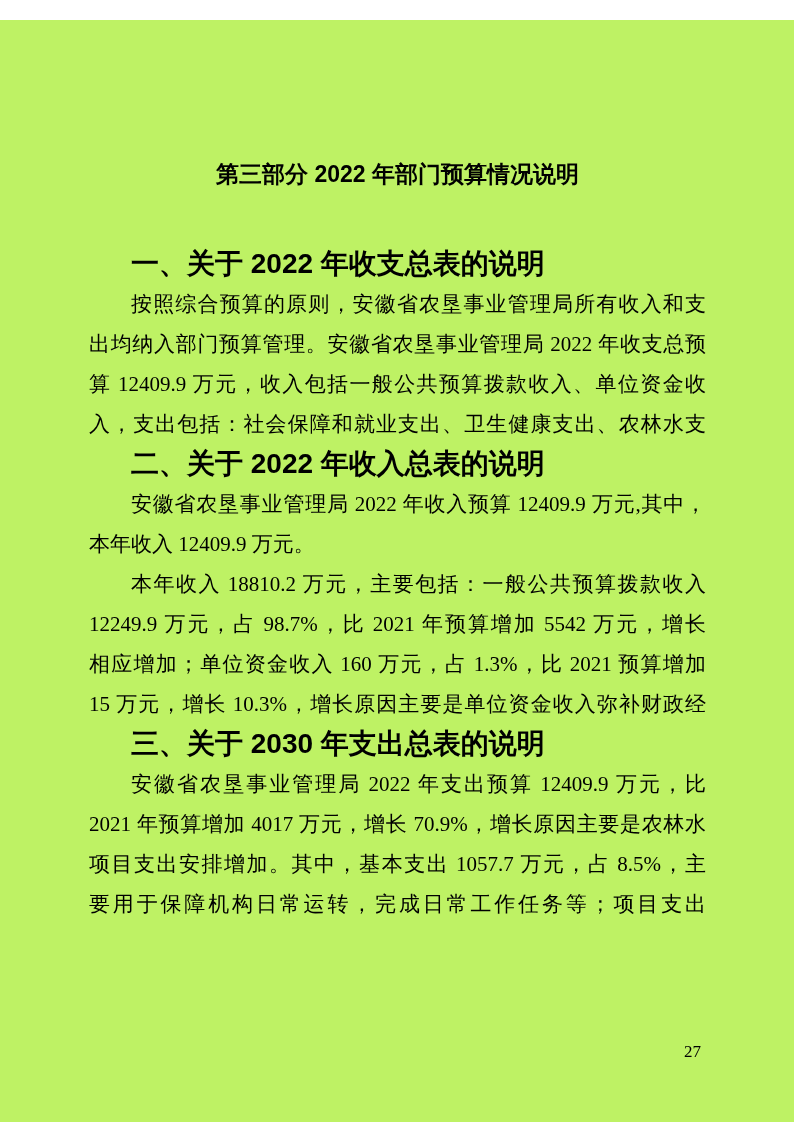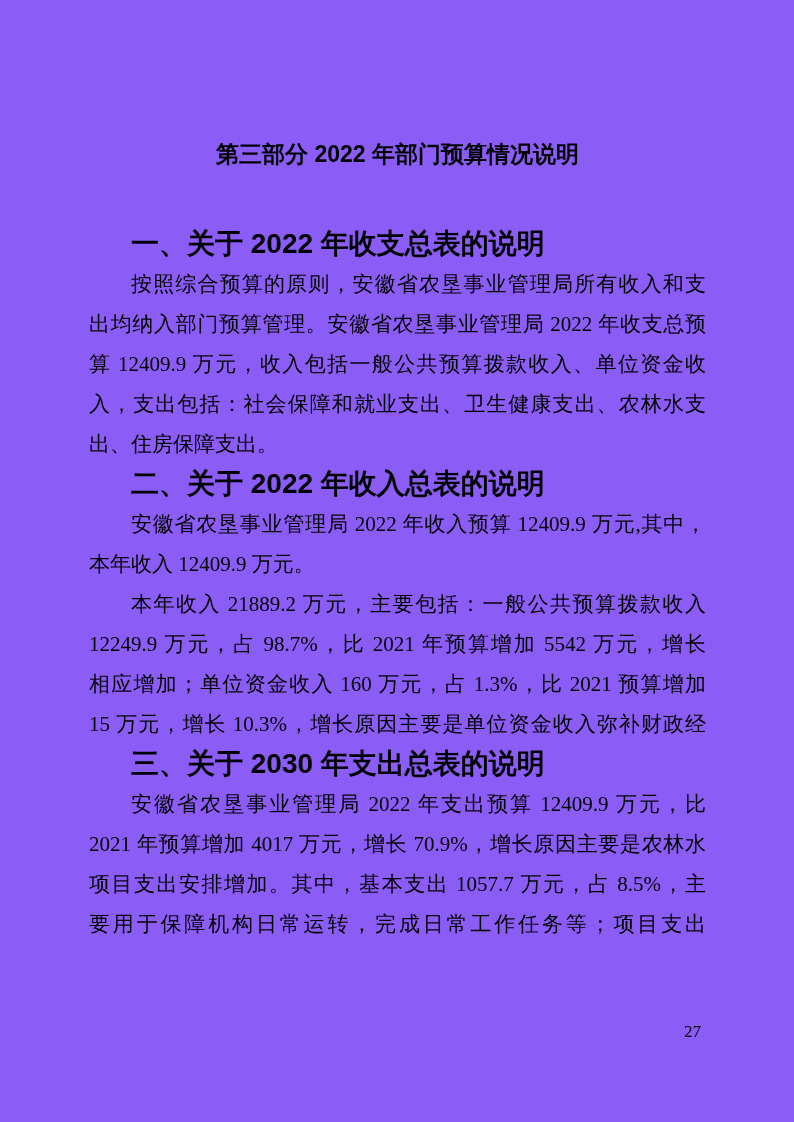--- a/index.html
+++ b/index.html
@@ -5,21 +5,22 @@
   html, body { margin: 0; padding: 0; }
   body {
     width: 794px; height: 1122px;
     background: #ffffff;
     position: relative;
     overflow: hidden;
     font-family: "Liberation Serif", "DejaVu Serif", serif;
   }
   .page {
     position: absolute; inset: 0;
-    background: #8b5cf6;
+    background: #bef264;
+    margin-top: 20px;
   }
   .doc {
     position: absolute;
     left: 89px; top: 134px; width: 617px;
     color: #000000;
   }
   .title {
     margin: 0;
     font-family: "Liberation Sans", "DejaVu Sans", sans-serif;
     font-weight: bold;
@@ -65,30 +66,29 @@
   <div class="doc">
 
     <h1 class="title">第三部分 2022 年部门预算情况说明</h1>
 
     <div class="heading gap-top">一、关于 2022 年收支总表的说明</div>
     <div class="para">
       <div class="line first">按照综合预算的原则，安徽省农垦事业管理局所有收入和支</div>
       <div class="line">出均纳入部门预算管理。安徽省农垦事业管理局 2022 年收支总预</div>
       <div class="line">算 12409.9 万元，收入包括一般公共预算拨款收入、单位资金收</div>
       <div class="line">入，支出包括：社会保障和就业支出、卫生健康支出、农林水支</div>
-      <div class="line last">出、住房保障支出。</div>
     </div>
 
     <div class="heading">二、关于 2022 年收入总表的说明</div>
     <div class="para">
       <div class="line first">安徽省农垦事业管理局 2022 年收入预算 12409.9 万元,其中，</div>
       <div class="line last">本年收入 12409.9 万元。</div>
     </div>
     <div class="para">
-      <div class="line first">本年收入 21889.2 万元，主要包括：一般公共预算拨款收入</div>
+      <div class="line first">本年收入 18810.2 万元，主要包括：一般公共预算拨款收入</div>
       <div class="line">12249.9 万元，占 98.7%，比 2021 年预算增加 5542 万元，增长</div>
       <div class="line">相应增加；单位资金收入 160 万元，占 1.3%，比 2021 预算增加</div>
       <div class="line">15 万元，增长 10.3%，增长原因主要是单位资金收入弥补财政经</div>
     </div>
 
     <div class="heading">三、关于 2030 年支出总表的说明</div>
     <div class="para">
       <div class="line first">安徽省农垦事业管理局 2022 年支出预算 12409.9 万元，比</div>
       <div class="line">2021 年预算增加 4017 万元，增长 70.9%，增长原因主要是农林水</div>
       <div class="line">项目支出安排增加。其中，基本支出 1057.7 万元，占 8.5%，主</div>

